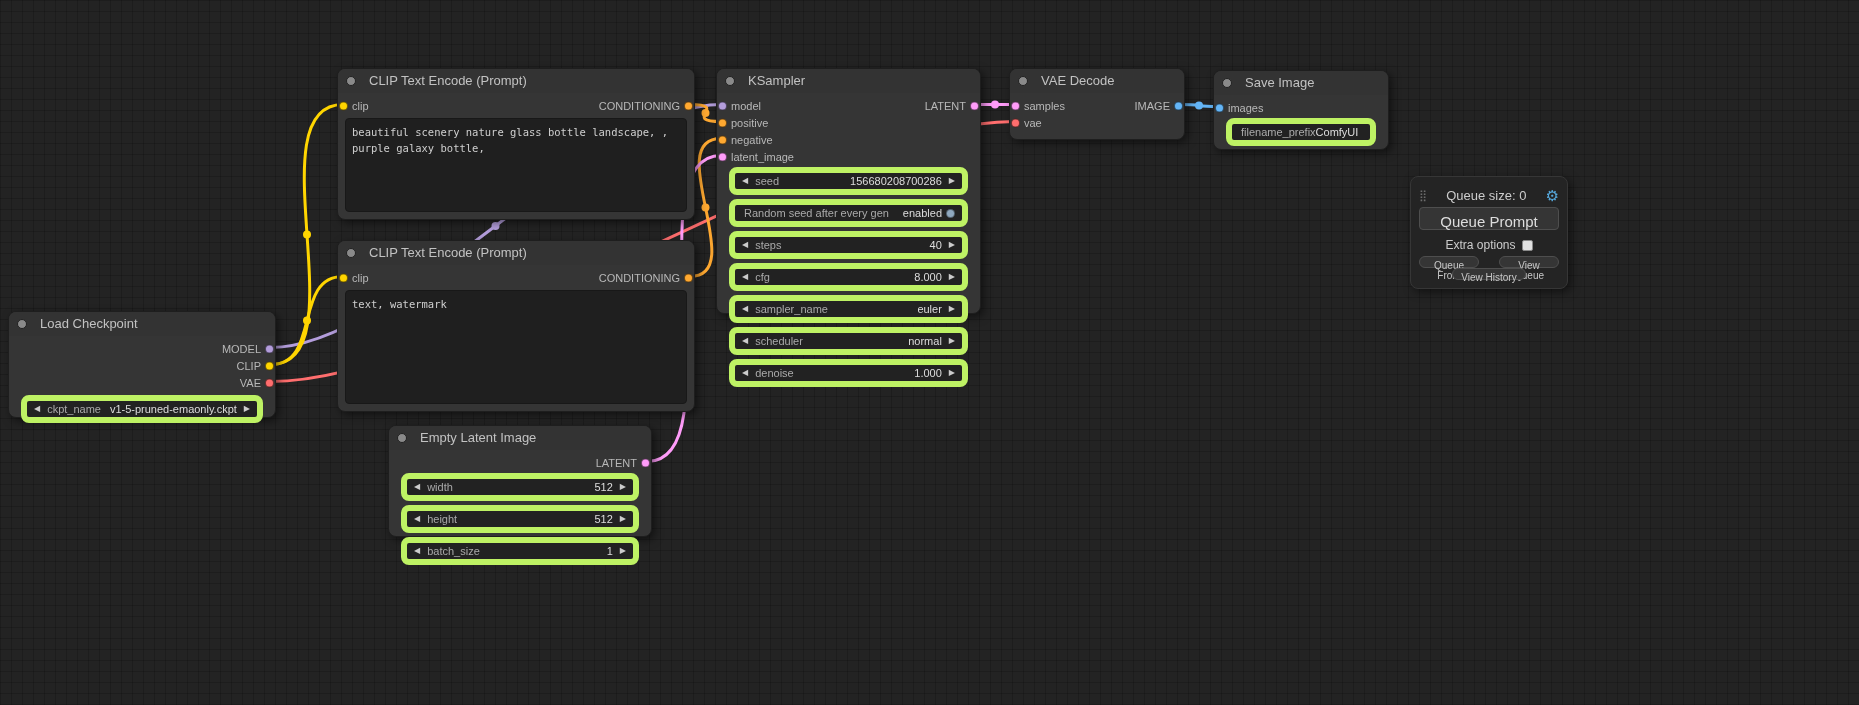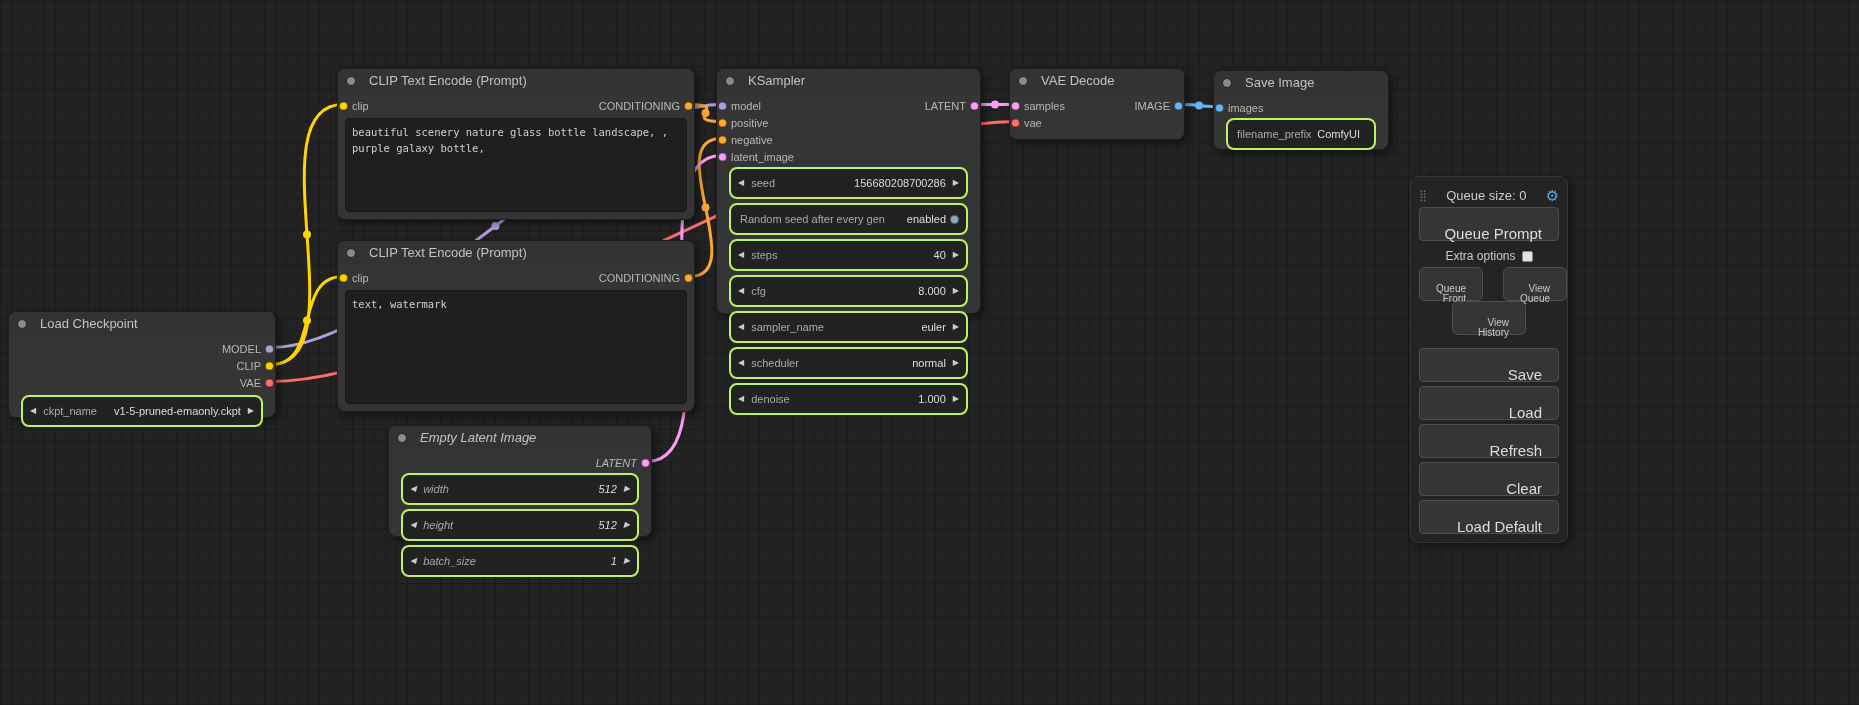--- a/index.html
+++ b/index.html
@@ -55,26 +55,26 @@
     border: 1px solid rgba(0,0,0,0.55); box-sizing: border-box;
   }
   .pin.in { left: 1px; }
   .pin.out { right: 1px; }
   .pin-label { font-size: 11px; color: #b8b8b8; }
   .pin-label.out { margin-left: auto; }
 
   .widget {
     height: 16px; line-height: 16px;
     background: #222222;
-    border: 2px solid #bef264;
+    border: 6px solid #bef264;
     border-radius: 8px;
     margin: 0 12px 4px 12px;
     display: flex; align-items: center;
     font-size: 11px; color: #aaaaaa;
-    padding: 14px 7px; box-sizing: border-box;
+    padding: 8px 7px; box-sizing: border-box;
     white-space: nowrap; overflow: hidden;
   }
   .widget .arr { font-size: 8px; color: #cccccc; line-height: 16px; }
   .widget .wl { margin-left: 7px; color: #aaaaaa; }
   .widget .wv { margin-left: auto; margin-right: 7px; color: #dddddd; }
   .widget.toggle .wl { margin-left: 2px; }
   .widget.toggle .wv { margin-right: 4px; }
   .toggle-dot {
     width: 9px; height: 9px; border-radius: 50%;
     border: 1px solid rgba(0,0,0,0.4); box-sizing: border-box;
@@ -114,23 +114,23 @@
   .gear { font-size: 15px; line-height: 15px; cursor: pointer; }
   .btn {
     display: block; width: 100%;
     background: #353535;
     border: 1px solid #4e4e4e;
     border-radius: 4px;
     color: #dddddd;
     font-family: "Liberation Sans", sans-serif;
     font-size: 15px;
     height: 22px; line-height: 20px;
-    text-align: right; cursor: pointer;
-    box-sizing: border-box;
-    padding: 16px;
+    text-align: center; cursor: pointer;
+    box-sizing: border-box;
+    padding: 4px;
   }
   .btn.primary { margin-top: 2px; height: 23px; }
   .extra-row {
     margin-top: 8px; height: 14px;
     display: flex; align-items: center; justify-content: center; gap: 6px;
     font-size: 12px; color: #cccccc;
   }
   .checkbox {
     width: 11px; height: 11px;
     background: #e2e2e2;
@@ -228,21 +228,21 @@
     <div class="row">
       <span class="pin in" style="background: rgb(255, 213, 0);"></span>
       <span class="pin-label">clip</span>
       <span class="pin-label out">CONDITIONING</span>
       <span class="pin out" style="background: rgb(255, 169, 49);"></span>
     </div>
   </div>
   <textarea class="prompt-text" style="height: 114px;">text, watermark</textarea>
 </div>
 
-<div class="node" style="left:388px; top:425px; width:264px; height:112px;font-style:italic;">
+<div class="node" style="left:388px; top:425px; width:264px; height:112px;">
   <div class="node-title">
     <span class="title-dot" style="background: rgb(138, 138, 138);"></span>
     <span>Empty Latent Image</span>
   </div>
   <div class="rows">
     <div class="row">
       <span class="pin-label out">LATENT</span>
       <span class="pin out" style="background: rgb(255, 156, 249);"></span>
     </div>
   </div>
@@ -381,20 +381,13 @@
     <span>Extra options</span>
     <span class="checkbox"></span>
   </div>
   <div class="small-row">
     <button class="btn small">Queue Front</button>
     <button class="btn small">View Queue</button>
   </div>
   <div class="center-row">
     <button class="btn small history">View History</button>
   </div>
-  <div class="btn-stack">
-    <button class="btn">Save</button>
-    <button class="btn">Load</button>
-    <button class="btn">Refresh</button>
-    <button class="btn">Clear</button>
-    <button class="btn">Load Default</button>
-  </div>
 </div>
 
 </body></html>

